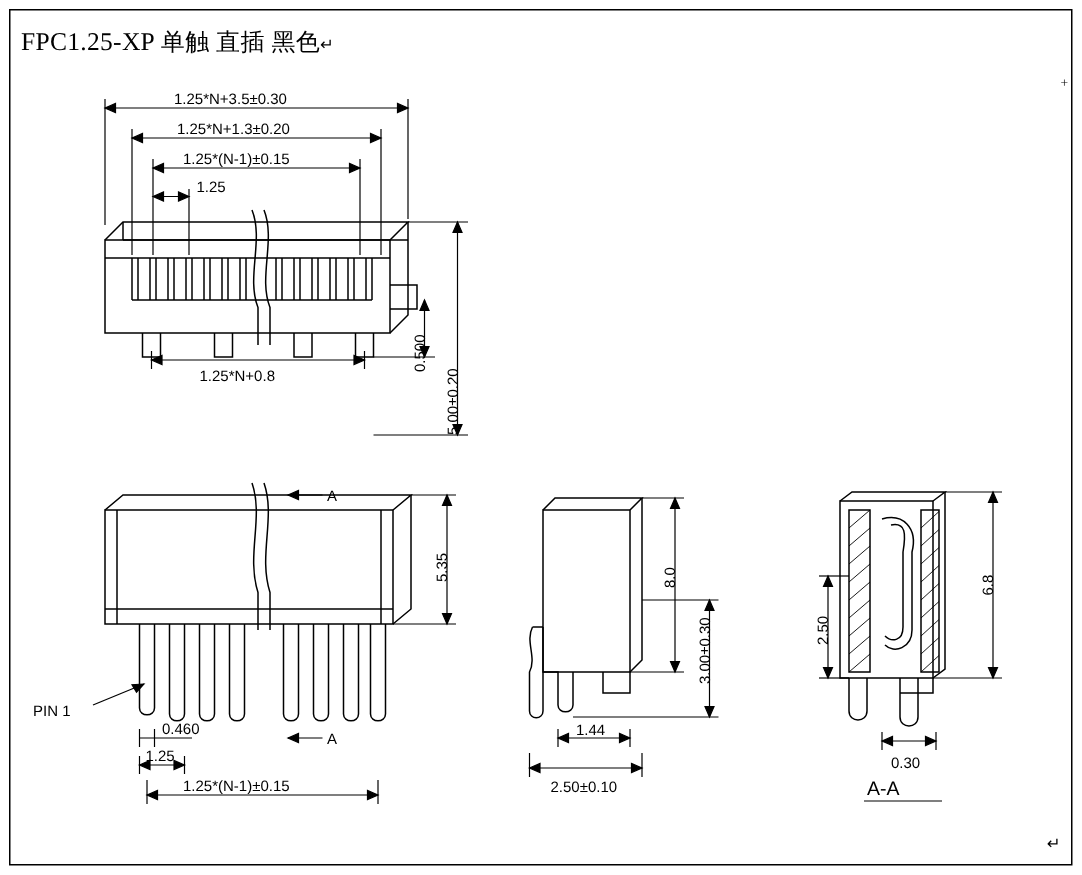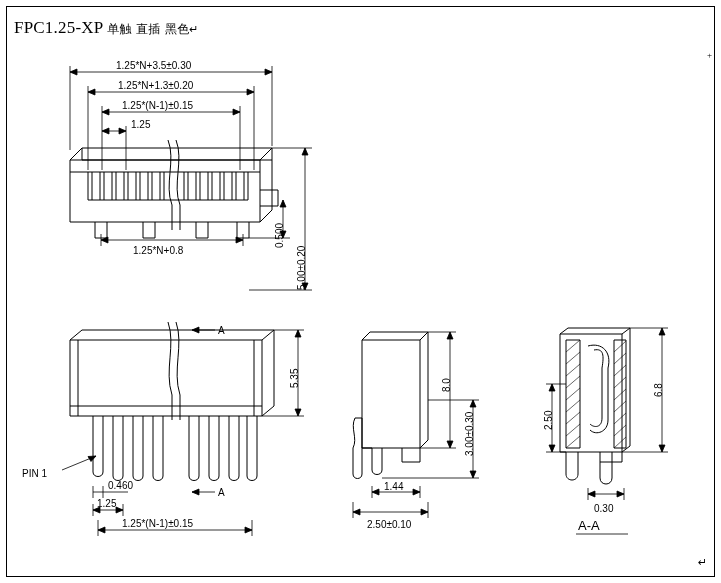--- a/index.html
+++ b/index.html
@@ -12,21 +12,21 @@
   }
   #sheet{position:relative;width:721px;height:583px;}
   .border{
     position:absolute;left:6px;top:6px;width:707px;height:569px;
     border:1px solid #000;
   }
   .title{
     position:absolute;left:14px;top:18px;
     font-size:17px;letter-spacing:0.2px;white-space:nowrap;
   }
-  .title .cn{font-family:"DejaVu Sans", sans-serif;font-size:12px;}
+  .title .cn{font-family:"DejaVu Sans", sans-serif;font-size:16px;}
   .corner-tr{position:absolute;right:9px;top:50px;font-size:9px;}
   .corner-br{position:absolute;right:14px;bottom:14px;font-size:11px;}
   svg{position:absolute;left:0;top:0;}
   text{font-family:"Liberation Sans", sans-serif;fill:#000;}
 </style>
 </head>
 <body>
 
 <div id="sheet">
 

